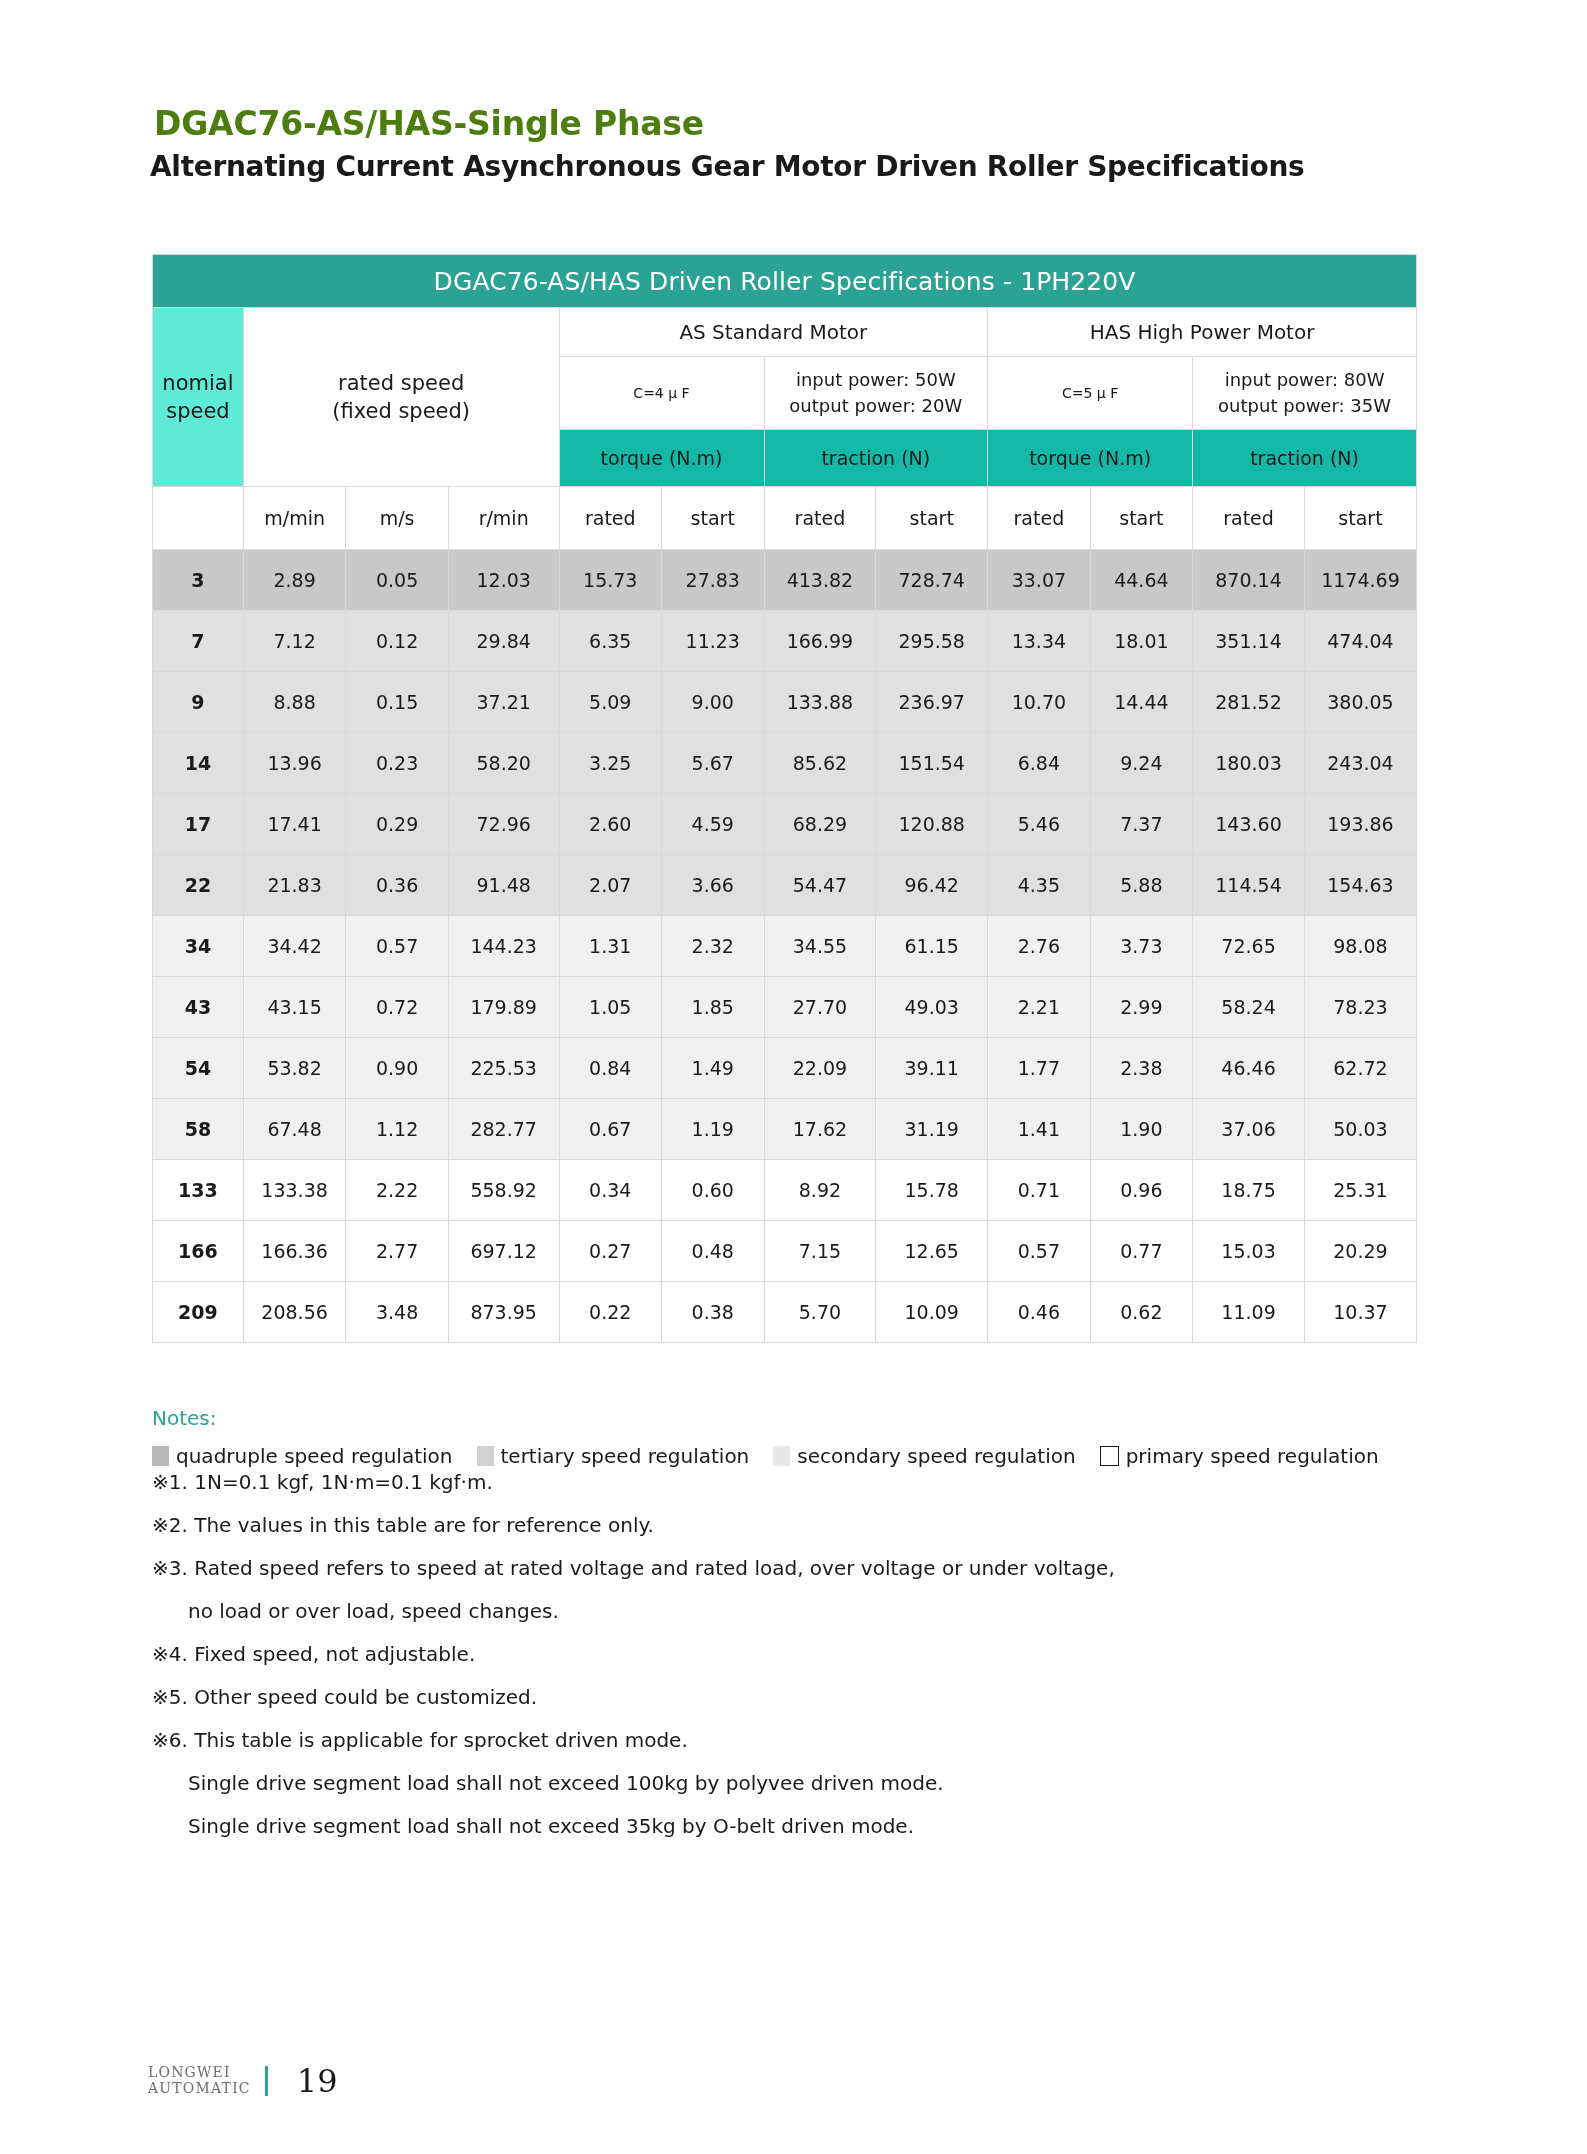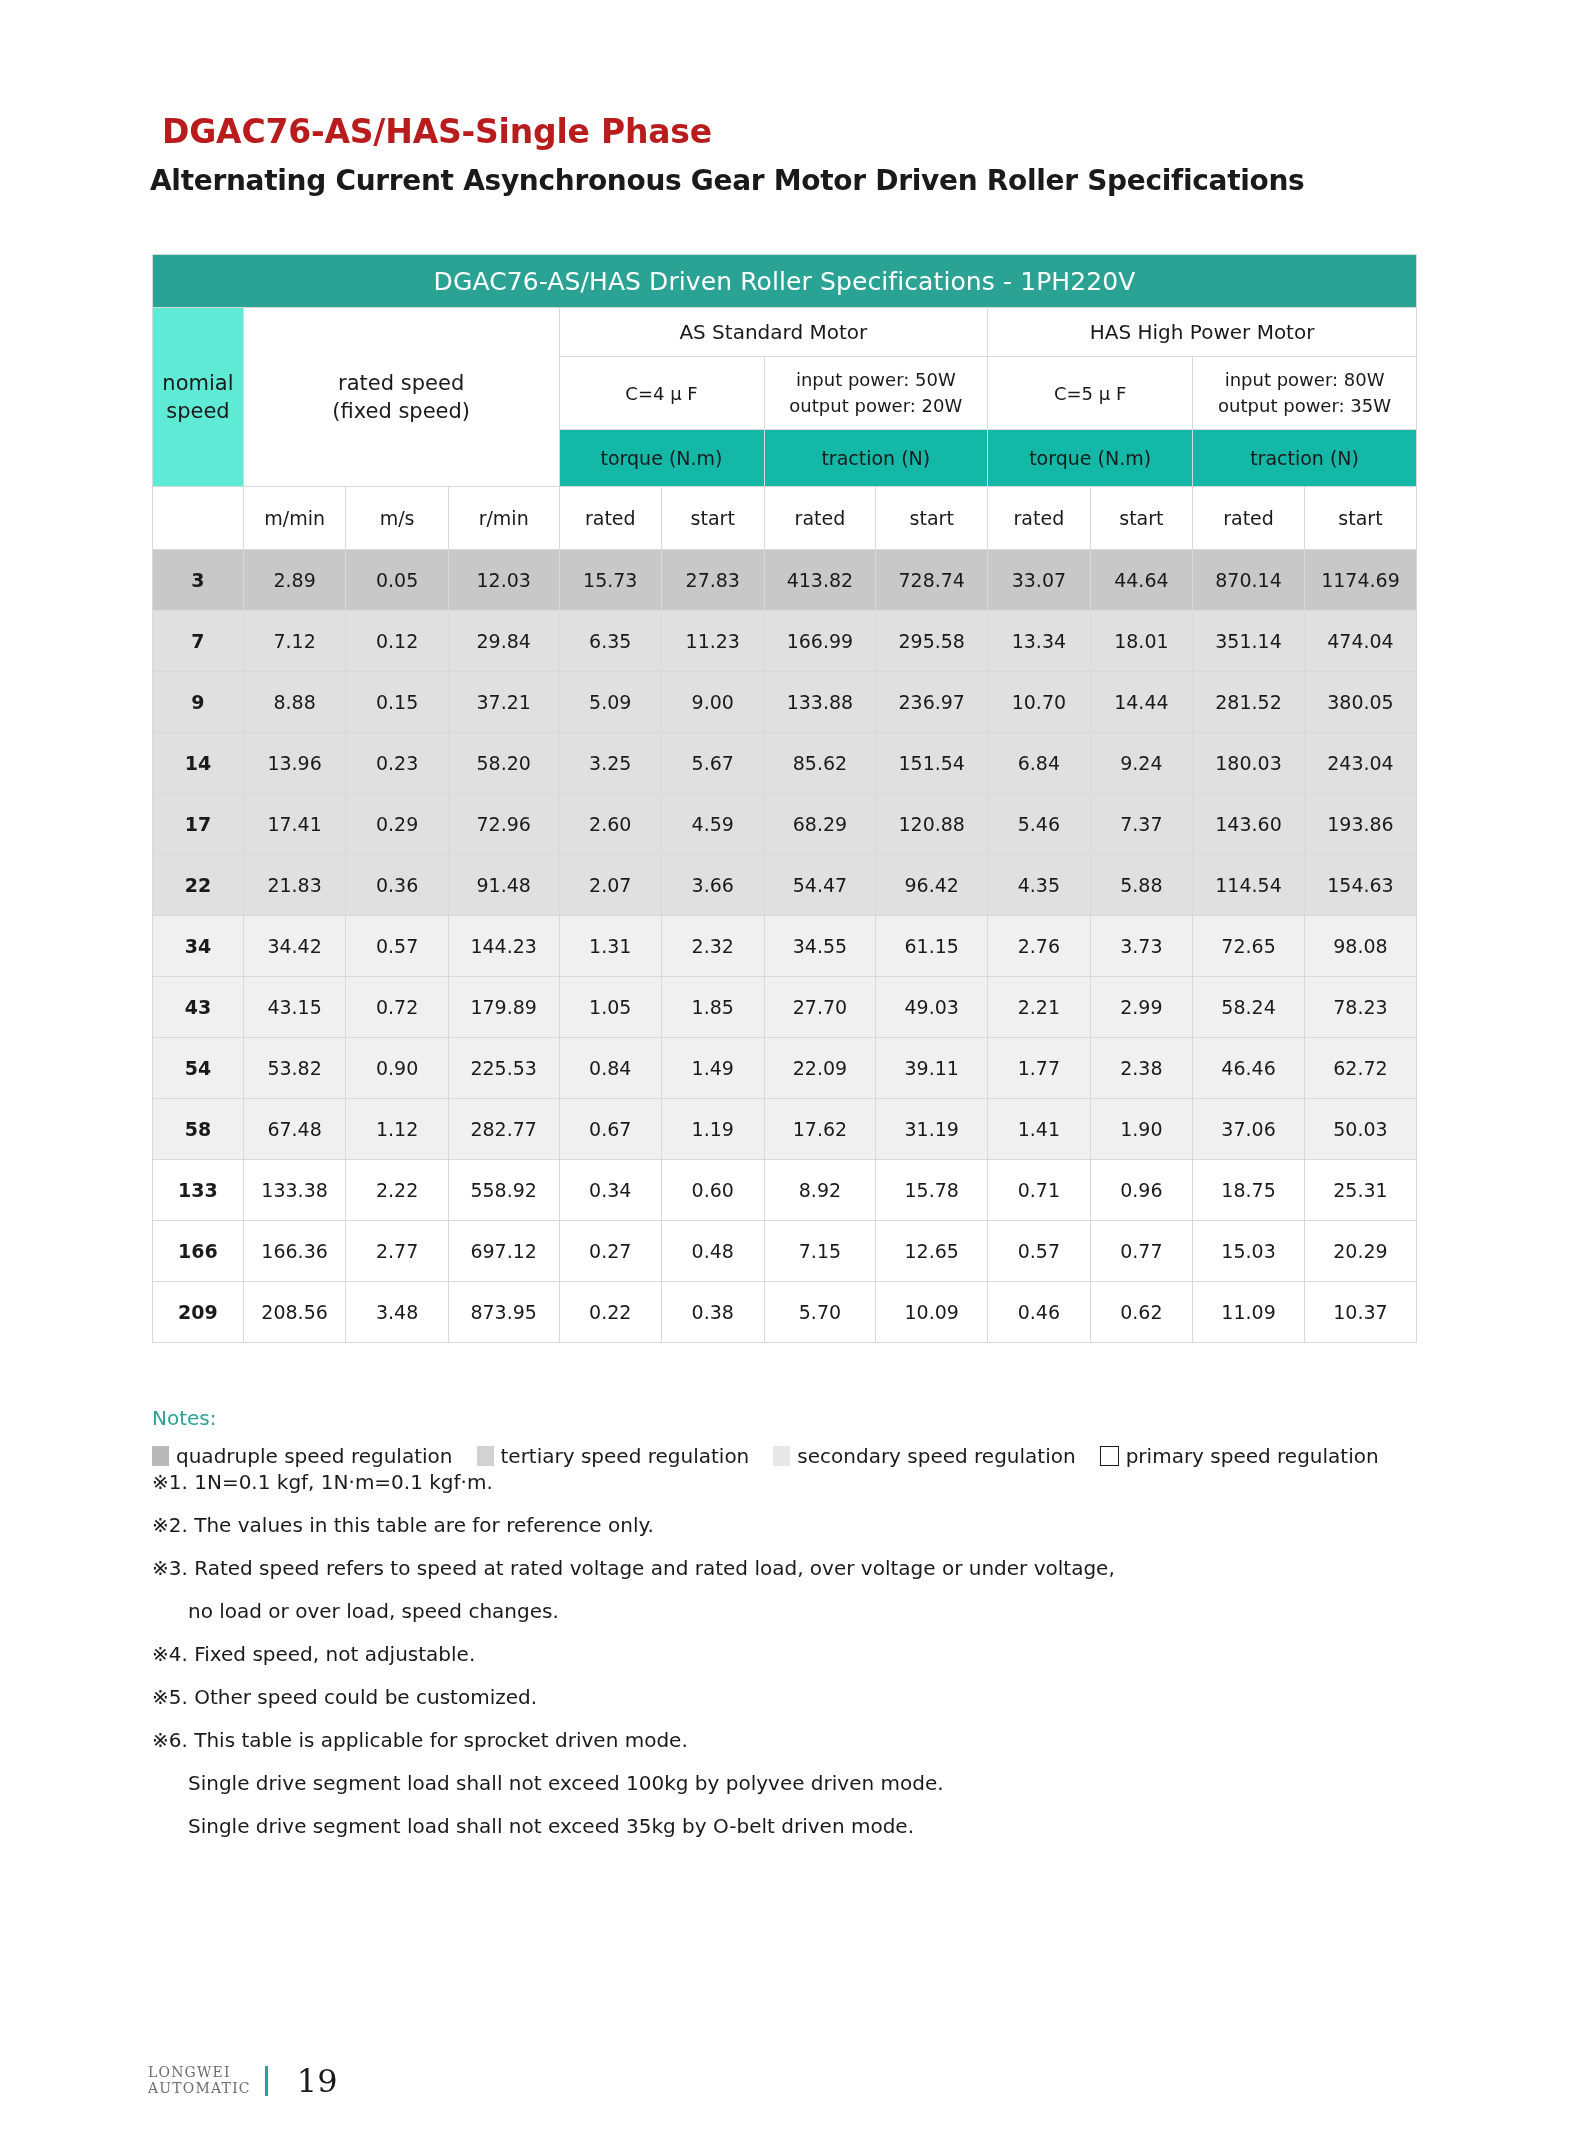--- a/index.html
+++ b/index.html
@@ -26,24 +26,24 @@
   
   .heading-block {
     position: absolute;
     left: 150px;
     top: 102px;
     width: 1300px;
   }
   .title-main {
     font-size: 33px;
     font-weight: bold;
-    color: #b91c1c;
+    color: #4d7c0f;
     letter-spacing: -0.2px;
     line-height: 1.12;
-    margin: 12px;
+    margin: 4px;
     white-space: nowrap;
   }
   .title-sub {
     font-size: 28px;
     font-weight: bold;
     color: #1a1a1a;
     letter-spacing: -0.3px;
     line-height: 1.25;
     margin: 6px 0 0 0;
     white-space: nowrap;
@@ -94,21 +94,21 @@
     margin-top: 32px;
   }
   .hdr-ratedspeed {
     font-size: 21px;
     font-weight: bold;
     line-height: 1.35;
     background: #ffffff;
     color: #1a1a1a;
   }
   .hdr-cap {
-    font-size: 18px;
+    font-size: 14px;
     height: 72px;
     background: #ffffff;
     color: #1a1a1a;
   }
   .hdr-power {
     font-size: 18px;
     line-height: 1.45;
     height: 72px;
     background: #ffffff;
     color: #1a1a1a;

